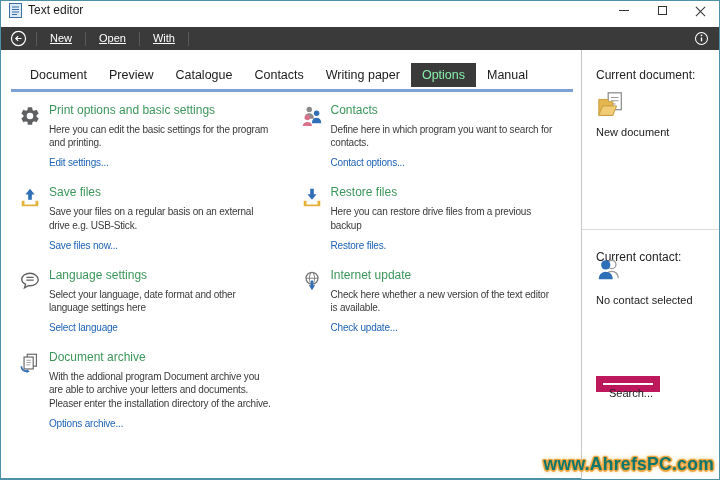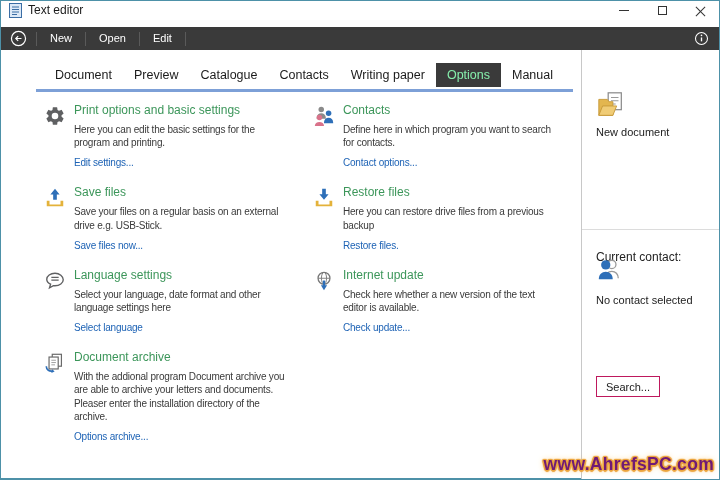--- a/index.html
+++ b/index.html
@@ -15,24 +15,24 @@
   .minbar{display:block;width:10px;height:1px;background:#333;}
   .maxbox{display:block;width:9px;height:9px;border:1px solid #333;}
   .closex{position:relative;width:11px;height:11px;display:block;}
   .closex::before,.closex::after{content:"";position:absolute;left:5px;top:0;width:1px;height:13px;background:#333;}
   .closex::before{transform:rotate(45deg);}
   .closex::after{transform:rotate(-45deg);}
   
   .toolbar{height:23px;background:#3a3a3a;display:flex;align-items:center;color:#fff;}
   .tb-back{display:flex;align-items:center;padding:0 9px;}
   .tb-sep{width:1px;height:14px;background:#5a5a5a;}
-  .tb-btn{font-size:11px;color:#fff;padding:0 13px;height:23px;line-height:23px;cursor:default;}
+  .tb-btn{font-size:11px;color:#fff;padding:0 13px;height:23px;line-height:23px;cursor:default;text-decoration:underline;}
   .tb-info{margin-left:auto;display:flex;align-items:center;padding:0 10px;}
   
-  .main{display:flex;height:429px;padding-left:25px;}
+  .main{display:flex;height:429px;}
   .content{flex:1;position:relative;min-width:0;}
   .tabs{display:flex;margin:13px 0 0 18px;font-size:12.5px;white-space:nowrap;}
   .tab{padding:5px 11px;color:#1b1b1b;cursor:default;}
   .tab.active{background:#3a3a3a;color:#86efac;}
   .tab-underline{height:3px;background:#7da0d7;margin:2px 8px 0 10px;}
   .cols{display:flex;padding:11px 0 0 18px;}
   .col{display:flex;flex-direction:column;}
   .col.left{width:282px;}
   .col.right{width:281px;}
   .section{display:flex;margin-bottom:15px;}
@@ -40,25 +40,25 @@
   .sec-body{flex:1;min-width:0;padding-right:26px;}
   .sec-title{font-size:12px;color:#3c965a;}
   .sec-desc{font-size:10px;color:#3a3a3a;line-height:1.32;margin-top:6px;letter-spacing:-0.2px;}
   .sec-link{font-size:10px;color:#1e63b5;margin-top:8px;display:inline-block;cursor:default;letter-spacing:-0.2px;}
   
   .sidebar{width:138px;flex:0 0 138px;border-left:1px solid #c8c8c8;position:relative;background:#fff;}
   .sb-label{position:absolute;left:14px;font-size:12px;color:#222;white-space:nowrap;}
   .sb-text{position:absolute;left:14px;font-size:11px;color:#222;white-space:nowrap;}
   .sb-icon{position:absolute;left:14px;}
   .sb-divider{position:absolute;left:0;right:0;top:179px;height:1px;background:#dcdcdc;}
-  .sb-search{position:absolute;left:14px;top:326px;width:64px;height:21px;background:#fff;
-    border:1px solid #be185d;font-size:11px;color:#222;text-align:center;line-height:19px;cursor:default;}
+  .sb-search{position:absolute;left:14px;top:326px;width:64px;height:15px;background:#fff;
+    border:7px solid #be185d;font-size:11px;color:#222;text-align:center;line-height:19px;cursor:default;}
   
   .watermark{position:absolute;right:5px;bottom:3px;font-size:17.5px;font-weight:bold;
-    letter-spacing:0.3px;color:#701a75;z-index:20;
+    letter-spacing:0.3px;color:#0f766e;z-index:20;
     text-shadow:-1.5px 0 1px #eca53e,1.5px 0 1px #eca53e,0 -1.5px 1px #eca53e,0 1.5px 1px #eca53e,
       -1px -1px 1px #eca53e,1px 1px 1px #eca53e,1px -1px 1px #eca53e,-1px 1px 1px #eca53e,0 0 6px #f8c064;}
 </style>
 </head>
 <body>
 
 <div class="window">
 
   <div class="titlebar">
     <span class="title-icon">
@@ -86,21 +86,21 @@
       <svg width="17" height="17" viewBox="0 0 20 20">
           <circle cx="10" cy="10" r="8.3" fill="none" stroke="#fff" stroke-width="1.4"></circle>
           <path d="M13.5 10h-6M9.6 7.2L6.8 10l2.8 2.8" fill="none" stroke="#fff" stroke-width="1.4"></path>
         </svg>
     </span>
     <span class="tb-sep"></span>
     <span class="tb-btn">New</span>
     <span class="tb-sep"></span>
     <span class="tb-btn">Open</span>
     <span class="tb-sep"></span>
-    <span class="tb-btn">Edit</span>
+    <span class="tb-btn">With</span>
     <span class="tb-sep"></span>
     <span class="tb-info">
       <svg width="15" height="15" viewBox="0 0 20 20">
           <circle cx="10" cy="10" r="8" fill="none" stroke="#fff" stroke-width="1.4"></circle>
           <path d="M10 8.6v5.2" stroke="#fff" stroke-width="1.8"></path>
           <circle cx="10" cy="5.9" r="1.1" fill="#fff"></circle>
         </svg>
     </span>
   </div>
 
@@ -229,20 +229,21 @@
               <div class="sec-title">Internet update</div>
               <div class="sec-desc">Check here whether a new version of the text editor is available.</div>
               <a class="sec-link">Check update...</a>
             </div>
           </div>
         </div>
       </div>
     </div>
 
     <div class="sidebar">
+      <div class="sb-label" style="top:18px">Current document:</div>
       <div class="sb-icon" style="top:40px">
         <svg width="30" height="30" viewBox="0 0 32 32">
             <rect x="13" y="3" width="14" height="18" fill="#fff" stroke="#8a8a8a" stroke-width="1.3"></rect>
             <path d="M16 8h8M16 11.5h8M16 15h5" stroke="#9a9a9a" stroke-width="1.1"></path>
             <path fill="#e3b64f" stroke="#c89a3a" d="M3 10h9l2 2.5h4V27H3z"></path>
             <path fill="#f0cc76" stroke="#c89a3a" d="M3 27l4-10h15l-4 10z"></path>
           </svg>
       </div>
       <div class="sb-text" style="top:76px">New document</div>
 

